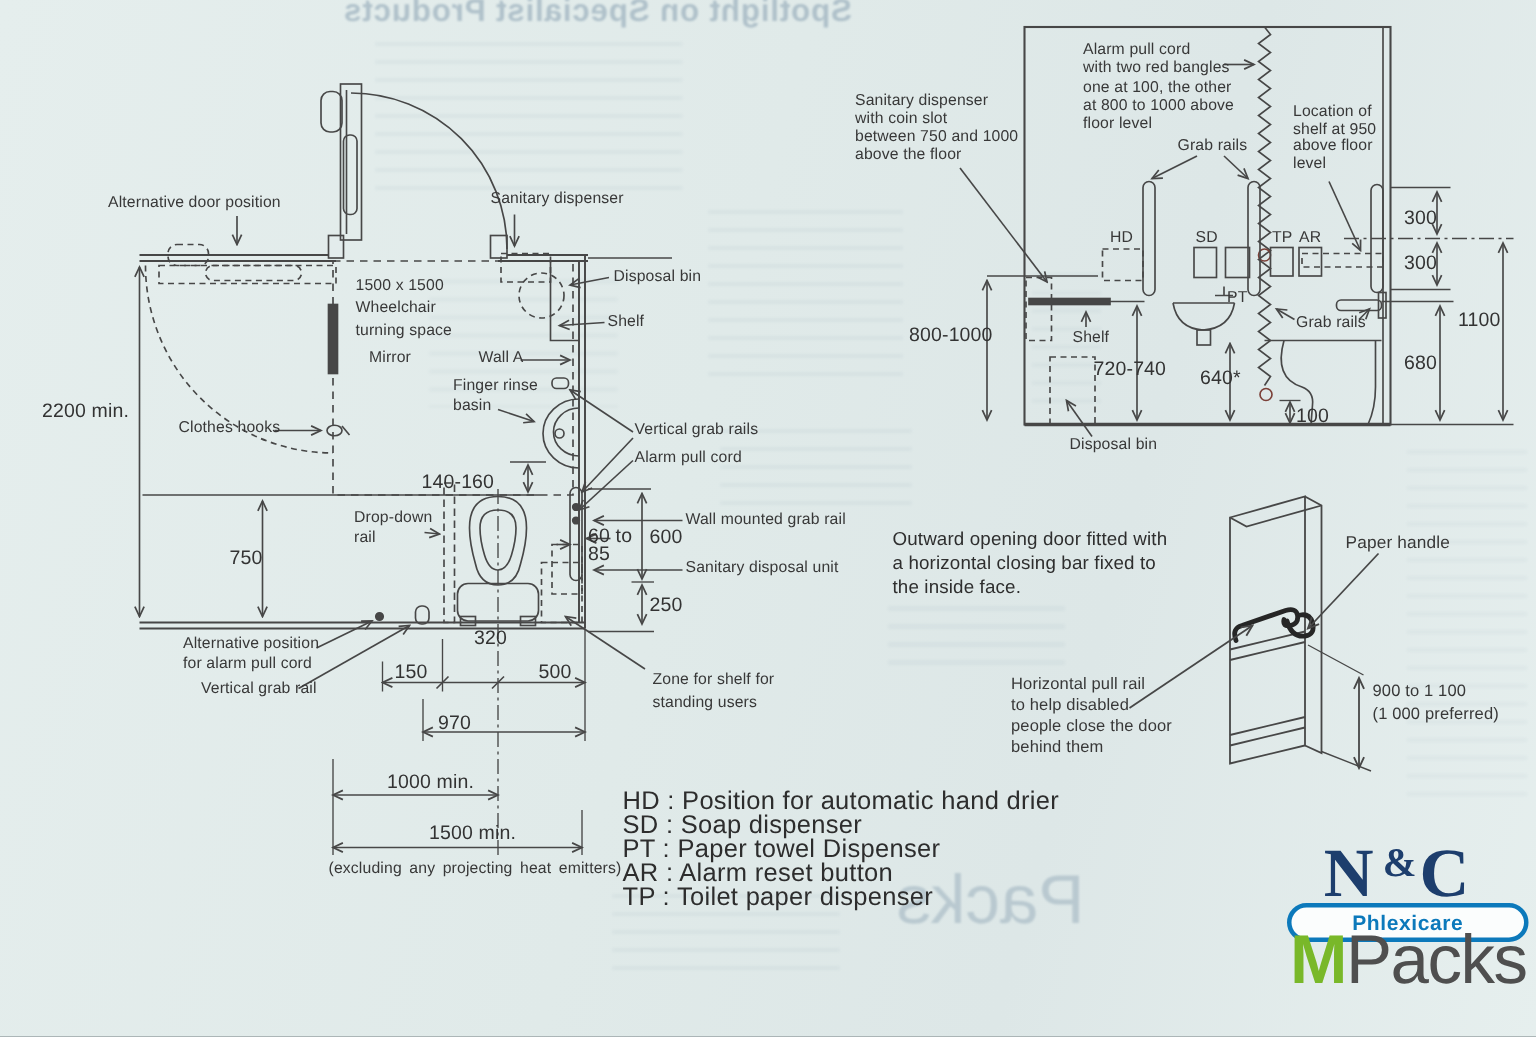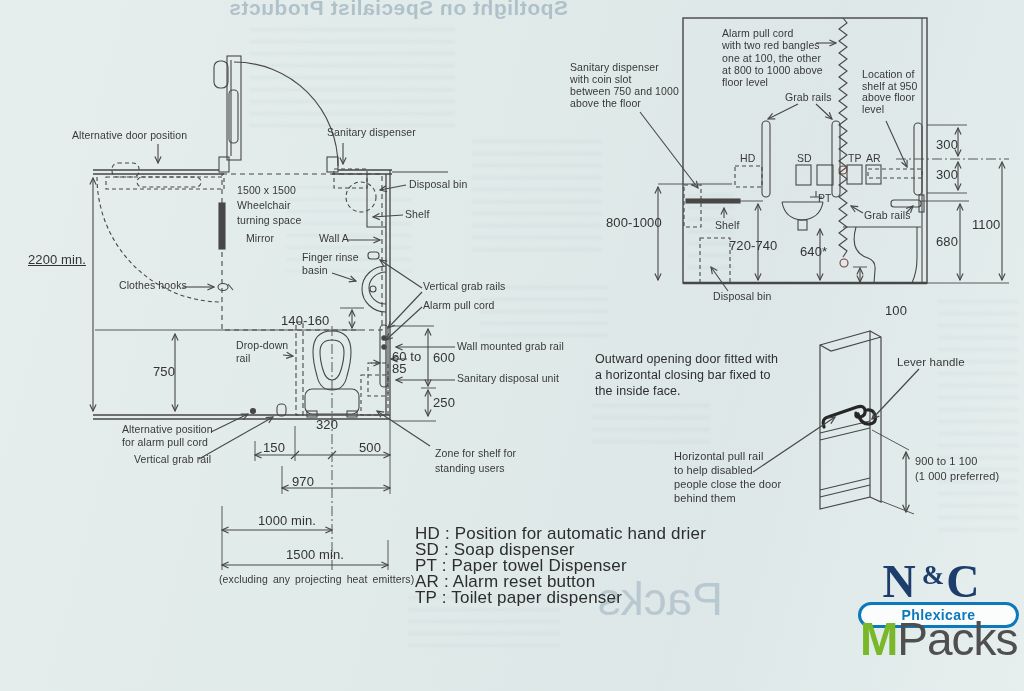--- a/index.html
+++ b/index.html
@@ -253,21 +253,21 @@
 85</div>
   <div class="lbl dim" style="left:433px;top:351px;">600</div>
   <div class="lbl" style="left:457px;top:372px;">Sanitary disposal unit</div>
   <div class="lbl dim" style="left:433px;top:396px;">250</div>
   <div class="lbl" style="left:122px;top:423px;">Alternative position
 for alarm pull cord</div>
   <div class="lbl" style="left:134px;top:453px;">Vertical grab rail</div>
   <div class="lbl" style="left:435px;top:446px;line-height:15px;">Zone for shelf for
 standing users</div>
   <div class="lbl" style="left:119px;top:279px;">Clothes hooks</div>
-  <div class="lbl dim" style="left:28px;top:253px;text-decoration:underline;">2200 min.</div>
+  <div class="lbl dim" style="left:28px;top:267px;">2200 min.</div>
   <div class="lbl dim" style="left:153px;top:365px;">750</div>
   <div class="lbl dim" style="left:263px;top:441px;">150</div>
   <div class="lbl dim" style="left:316px;top:418px;">320</div>
   <div class="lbl dim" style="left:359px;top:441px;">500</div>
   <div class="lbl dim" style="left:292px;top:475px;">970</div>
   <div class="lbl dim" style="left:258px;top:514px;">1000 min.</div>
   <div class="lbl dim" style="left:286px;top:548px;">1500 min.</div>
   <div class="lbl" style="left:219px;top:573px;word-spacing:2px;">(excluding any projecting heat emitters)</div>
 
   <div class="lbl" style="left:570px;top:61px;line-height:12px;">Sanitary dispenser
@@ -288,30 +288,30 @@
   <div class="lbl" style="left:797px;top:152px;">SD</div>
   <div class="lbl" style="left:818px;top:152px;margin-top:40px;">PT</div>
   <div class="lbl" style="left:848px;top:152px;">TP</div>
   <div class="lbl" style="left:866px;top:152px;">AR</div>
   <div class="lbl dim" style="left:606px;top:216px;">800-1000</div>
   <div class="lbl" style="left:715px;top:219px;">Shelf</div>
   <div class="lbl dim" style="left:729px;top:239px;">720-740</div>
   <div class="lbl dim" style="left:800px;top:245px;">640*</div>
   <div class="lbl" style="left:864px;top:209px;">Grab rails</div>
   <div class="lbl" style="left:713px;top:290px;">Disposal bin</div>
-  <div class="lbl dim" style="left:864px;top:304px;margin-left:21px;">100</div>
+  <div class="lbl dim" style="left:864px;top:270px;">100</div>
   <div class="lbl dim" style="left:936px;top:138px;">300</div>
   <div class="lbl dim" style="left:936px;top:168px;">300</div>
-  <div class="lbl dim" style="left:972px;top:218px;">1100</div>
+  <div class="lbl dim" style="left:972px;top:206px;">1100</div>
   <div class="lbl dim" style="left:936px;top:235px;">680</div>
 
   <div class="lbl big" style="left:595px;top:351px;">Outward opening door fitted with
 a horizontal closing bar fixed to
 the inside face.</div>
-  <div class="lbl med" style="left:897px;top:355px;font-size:11.5px;">Lever handle</div>
+  <div class="lbl med" style="left:897px;top:355px;font-size:11.5px;">Paper handle</div>
   <div class="lbl med" style="left:674px;top:449px;">Horizontal pull rail
 to help disabled
 people close the door
 behind them</div>
   <div class="lbl med" style="left:915px;top:454px;line-height:15px;">900 to 1 100
 (1 000 preferred)</div>
 
   <div class="legend-item" style="top:524px;">HD : Position for automatic hand drier</div>
   <div class="legend-item" style="top:540px;">SD : Soap dispenser</div>
   <div class="legend-item" style="top:556px;">PT : Paper towel Dispenser</div>

